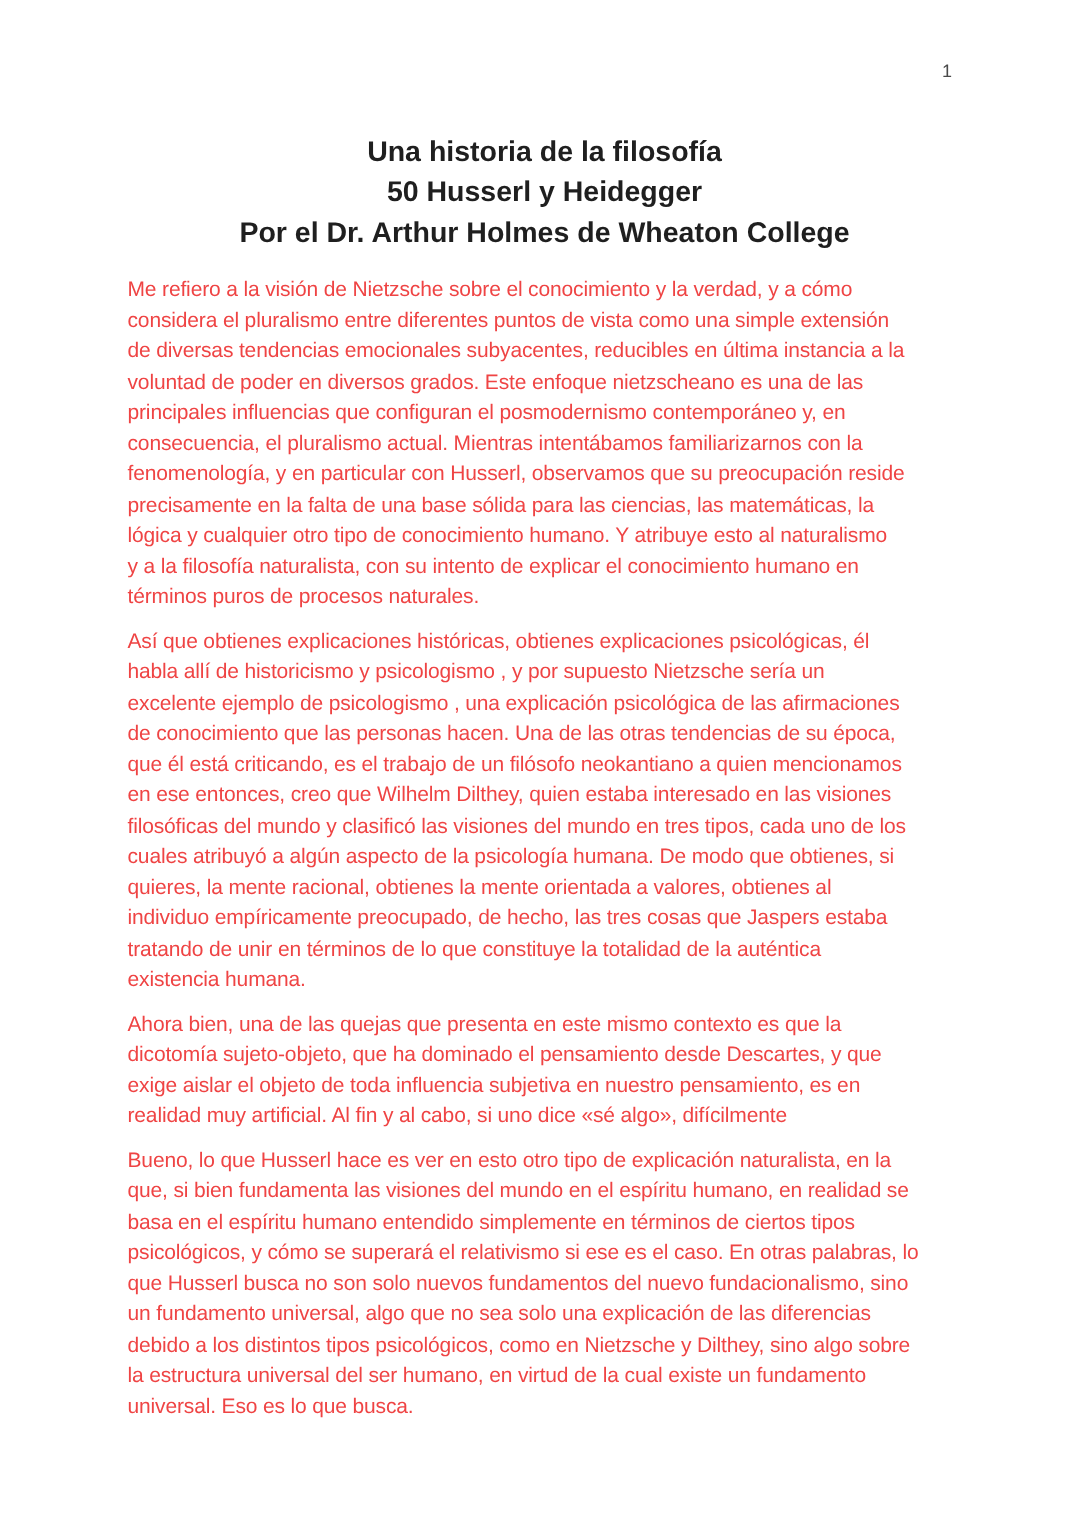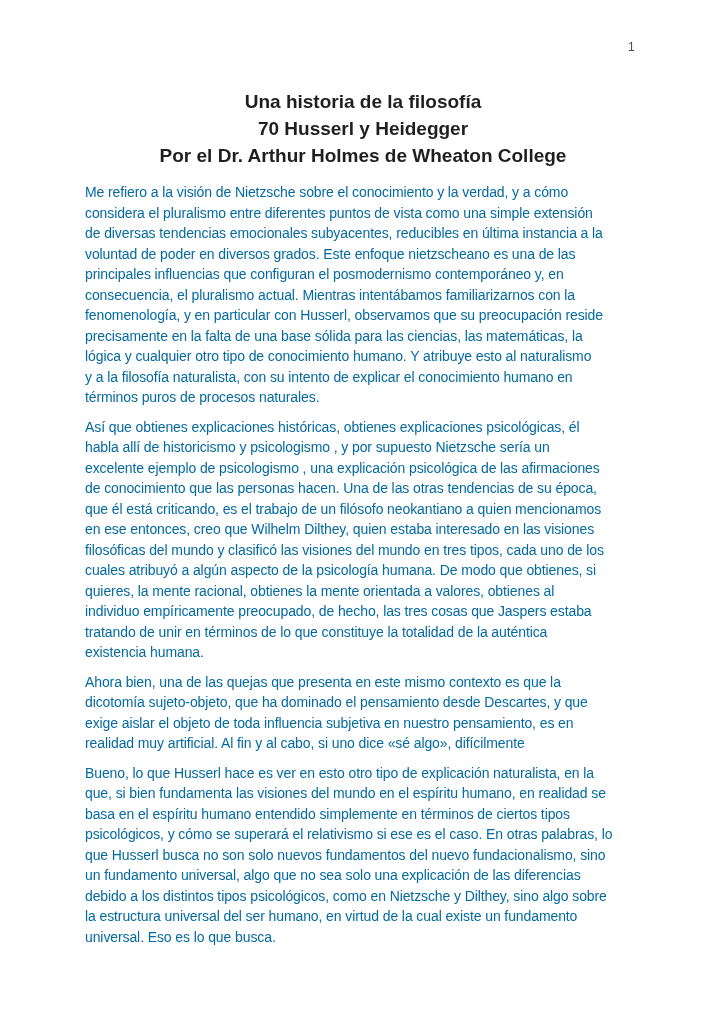--- a/index.html
+++ b/index.html
@@ -33,35 +33,35 @@
     font-weight: bold;
     font-size: 19px;
     line-height: 27px;
     color: #1f1f1f;
     white-space: pre-line;
     margin: 0 0 13px 0;
   }
   .para {
     font-size: 14px;
     line-height: 20.5px;
-    color: #0369a1;
+    color: #ef4444;
     letter-spacing: -0.1px;
     white-space: pre;
     margin: 0 0 9px 0;
   }
 </style>
 </head>
 <body>
 
 <div class="page">
   <div class="page-number">1</div>
 
   <div class="content">
     <h1 class="doc-title">Una historia de la filosofía
-70 Husserl y Heidegger
+50 Husserl y Heidegger
 Por el Dr. Arthur Holmes de Wheaton College</h1>
 
     <p class="para">Me refiero a la visión de Nietzsche sobre el conocimiento y la verdad, y a cómo
 considera el pluralismo entre diferentes puntos de vista como una simple extensión
 de diversas tendencias emocionales subyacentes, reducibles en última instancia a la
 voluntad de poder en diversos grados. Este enfoque nietzscheano es una de las
 principales influencias que configuran el posmodernismo contemporáneo y, en
 consecuencia, el pluralismo actual. Mientras intentábamos familiarizarnos con la
 fenomenología, y en particular con Husserl, observamos que su preocupación reside
 precisamente en la falta de una base sólida para las ciencias, las matemáticas, la

